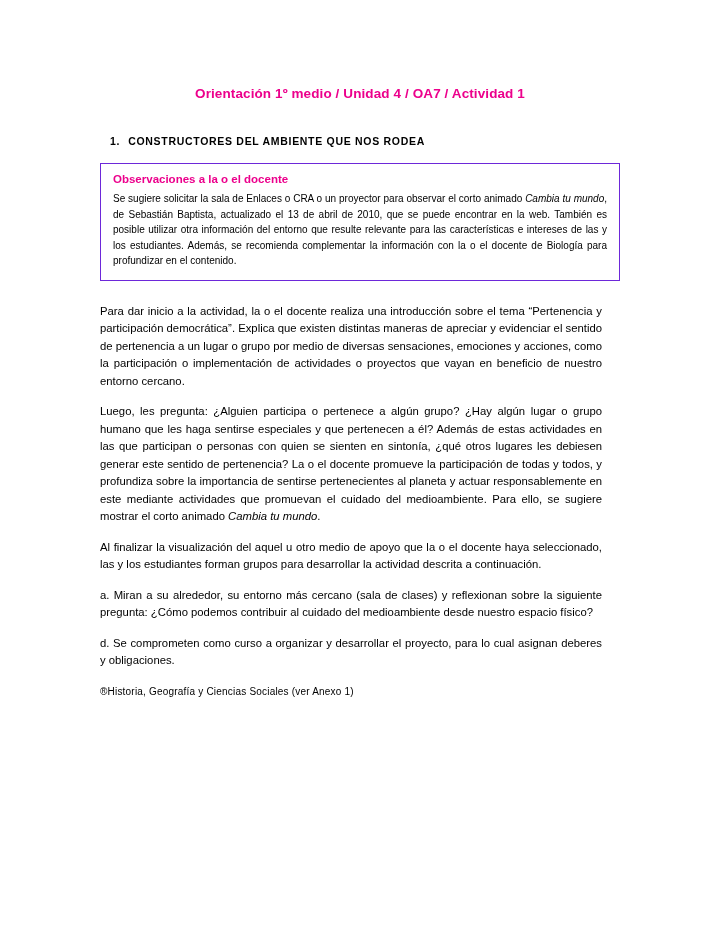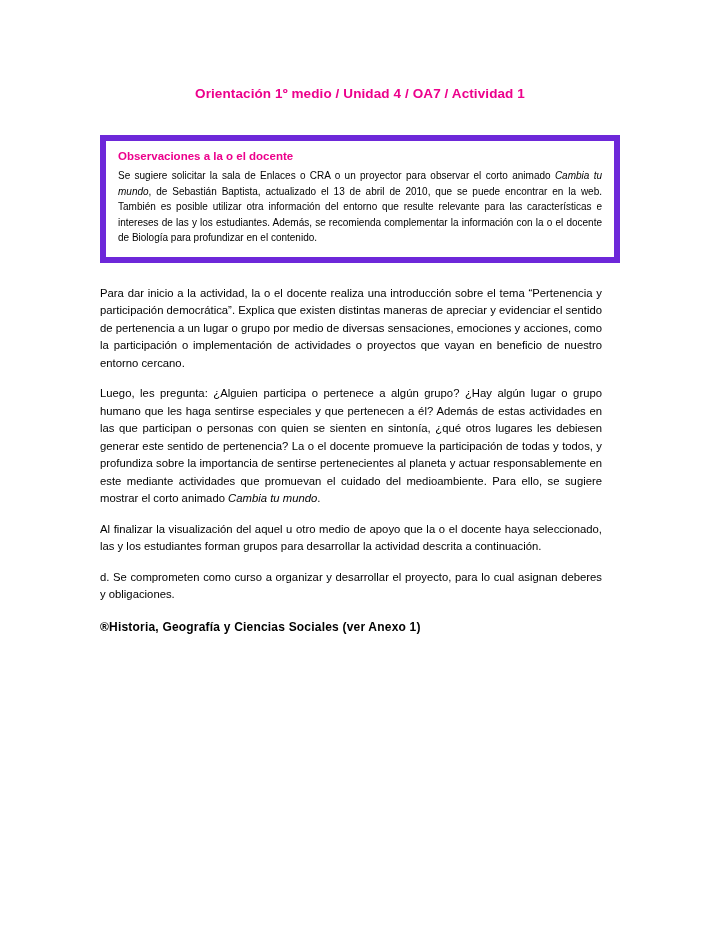--- a/index.html
+++ b/index.html
@@ -33,21 +33,21 @@
     font-size: 10.5px;
     font-weight: bold;
     letter-spacing: 0.7px;
     margin: 0 0 16px 10px;
     color: #000;
   }
   .section-title .num {
     margin-right: 8px;
   }
   .note-box {
-    border: 6px solid #6d28d9;
+    border: 1px solid #6d28d9;
     padding: 9px 12px 11px 12px;
     margin-bottom: 22px;
   }
   .note-title {
     color: #ec008c;
     font-weight: bold;
     font-size: 11.5px;
     margin-bottom: 6px;
   }
   .note-body {
@@ -56,53 +56,59 @@
     text-align: justify;
   }
   p.body {
     font-size: 11.3px;
     line-height: 1.55;
     text-align: justify;
     margin: 0 18px 13px 0;
   }
   .it { font-style: italic; }
   .final-line {
-    font-size: 12px;
-    font-weight: bold;
+    font-size: 10px;
+    font-weight: normal;
     margin-top: 16px;
     letter-spacing: 0.2px;
   }
 </style>
 </head>
 <body>
 
 <div class="page">
 
   <div class="doc-header">Orientación 1º medio / Unidad 4 / OA7 / Actividad 1</div>
 
+  <div class="section-title">
+    <span class="num">1.</span><span>CONSTRUCTORES DEL AMBIENTE QUE NOS RODEA</span>
+  </div>
 
   <div class="note-box">
     <div class="note-title">Observaciones a la o el docente</div>
     <div class="note-body">
       <span>Se sugiere solicitar la sala de Enlaces o CRA o un proyector para observar el corto animado </span><span class="it">Cambia tu mundo</span><span>, de Sebastián Baptista, actualizado el 13 de abril de 2010, que se puede encontrar en la web. También es posible utilizar otra información del entorno que resulte relevante para las características e intereses de las y los estudiantes. Además, se recomienda complementar la información con la o el docente de Biología para profundizar en el contenido.</span>
     </div>
   </div>
 
   <p class="body">
     <span>Para dar inicio a la actividad, la o el docente realiza una introducción sobre el tema “Pertenencia y participación democrática”. Explica que existen distintas maneras de apreciar y evidenciar el sentido de pertenencia a un lugar o grupo por medio de diversas sensaciones, emociones y acciones, como la participación o implementación de actividades o proyectos que vayan en beneficio de nuestro entorno cercano.</span>
   </p>
 
   <p class="body">
     <span>Luego, les pregunta: ¿Alguien participa o pertenece a algún grupo? ¿Hay algún lugar o grupo humano que les haga sentirse especiales y que pertenecen a él? Además de estas actividades en las que participan o personas con quien se sienten en sintonía, ¿qué otros lugares les debiesen generar este sentido de pertenencia? La o el docente promueve la participación de todas y todos, y profundiza sobre la importancia de sentirse pertenecientes al planeta y actuar responsablemente en este mediante actividades que promuevan el cuidado del medioambiente. Para ello, se sugiere mostrar el corto animado </span><span class="it">Cambia tu mundo</span><span>.</span>
   </p>
 
   <p class="body">
     <span>Al finalizar la visualización del aquel u otro medio de apoyo que la o el docente haya seleccionado, las y los estudiantes forman grupos para desarrollar la actividad descrita a continuación.</span>
   </p>
 
+  <p class="body">
+    <span>a. Miran a su alrededor, su entorno más cercano (sala de clases) y reflexionan sobre la siguiente pregunta: ¿Cómo podemos contribuir al cuidado del medioambiente desde nuestro espacio físico?</span>
+  </p>
 
 
 
   <p class="body">
     <span>d. Se comprometen como curso a organizar y desarrollar el proyecto, para lo cual asignan deberes y obligaciones.</span>
   </p>
 
   <div class="final-line">®Historia, Geografía y Ciencias Sociales (ver Anexo 1)</div>
 
 </div>

